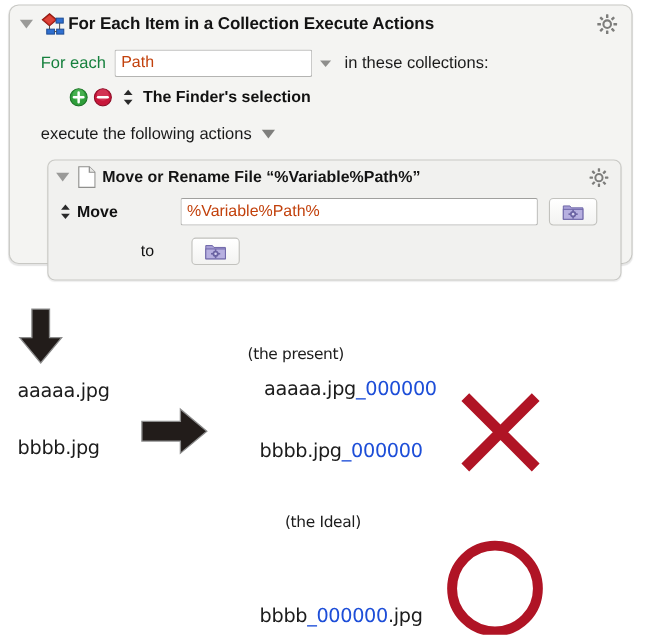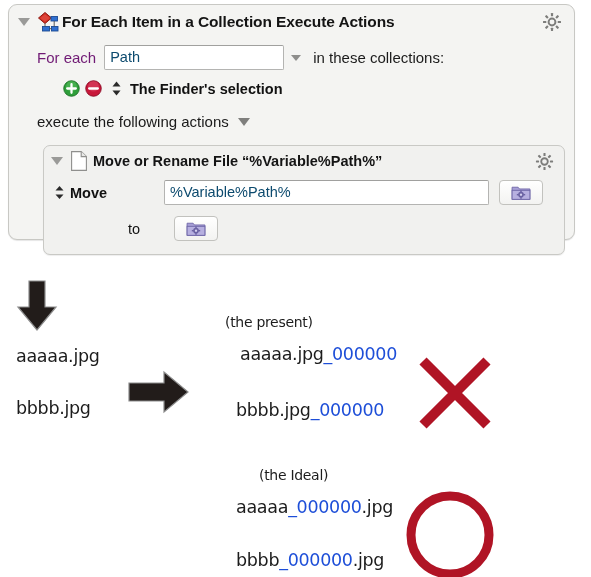--- a/index.html
+++ b/index.html
@@ -71,38 +71,38 @@
   }
 
   
   #foreach-row {
     position: absolute;
     left: 28px; top: 40px;
     display: flex;
     align-items: center;
     font-size: 15px;
   }
-  #foreach-row .lbl { color: #701a75; }
+  #foreach-row .lbl { color: #15803d; }
   .combo-wrap {
     position: relative;
     margin-left: 8px;
     display: flex;
     align-items: center;
   }
   .text-field {
     box-sizing: border-box;
     background: #ffffff;
     border: 1px solid #b4b4b2;
     border-top-color: #a0a09e;
     border-radius: 2px;
     height: 25px;
     line-height: 23px;
     font-size: 14.5px;
     padding: 0 5px;
-    color: #0c4a6e;
+    color: #c2410c;
     font-family: "Liberation Sans", sans-serif;
     white-space: nowrap;
     overflow: hidden;
   }
   #foreach-field { width: 180px; }
   .chevron-down {
     margin-left: 7px;
     width: 0; height: 0;
     border-left: 5px solid transparent;
     border-right: 5px solid transparent;
@@ -443,23 +443,20 @@
     <span>bbbb.jpg</span><span class="num">_000000</span><span></span>
   </div>
 
   <span class="mark-x">
     <svg viewBox="0 0 78 78" width="78" height="78">
       <path d="M7 7 L71 71 M71 7 L7 71" stroke="#b01425" stroke-width="10" stroke-linecap="butt" fill="none"></path>
     </svg>
   </span>
 
   <div class="caption" id="cap-ideal">(the Ideal)</div>
-  <div class="fname" id="ideal-a">
-    <span>aaaaa</span><span class="num">_000000</span><span>.jpg</span>
-  </div>
   <div class="fname" id="ideal-b">
     <span>bbbb</span><span class="num">_000000</span><span>.jpg</span>
   </div>
 
   <span class="mark-o">
     <svg viewBox="0 0 92 92" width="92" height="92">
       <circle cx="46" cy="46" r="39" stroke="#b01425" stroke-width="9" fill="none"></circle>
     </svg>
   </span>
 

